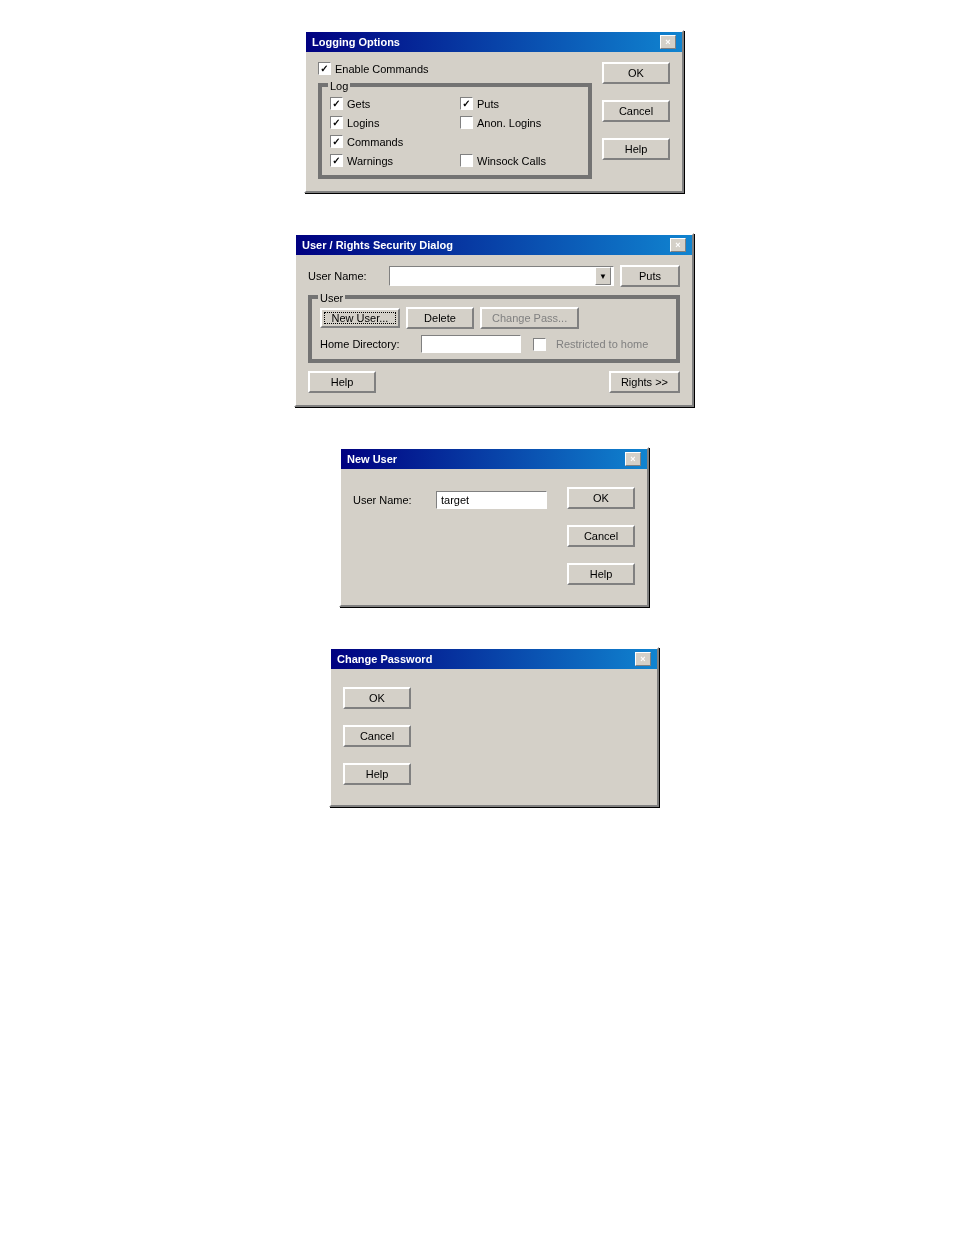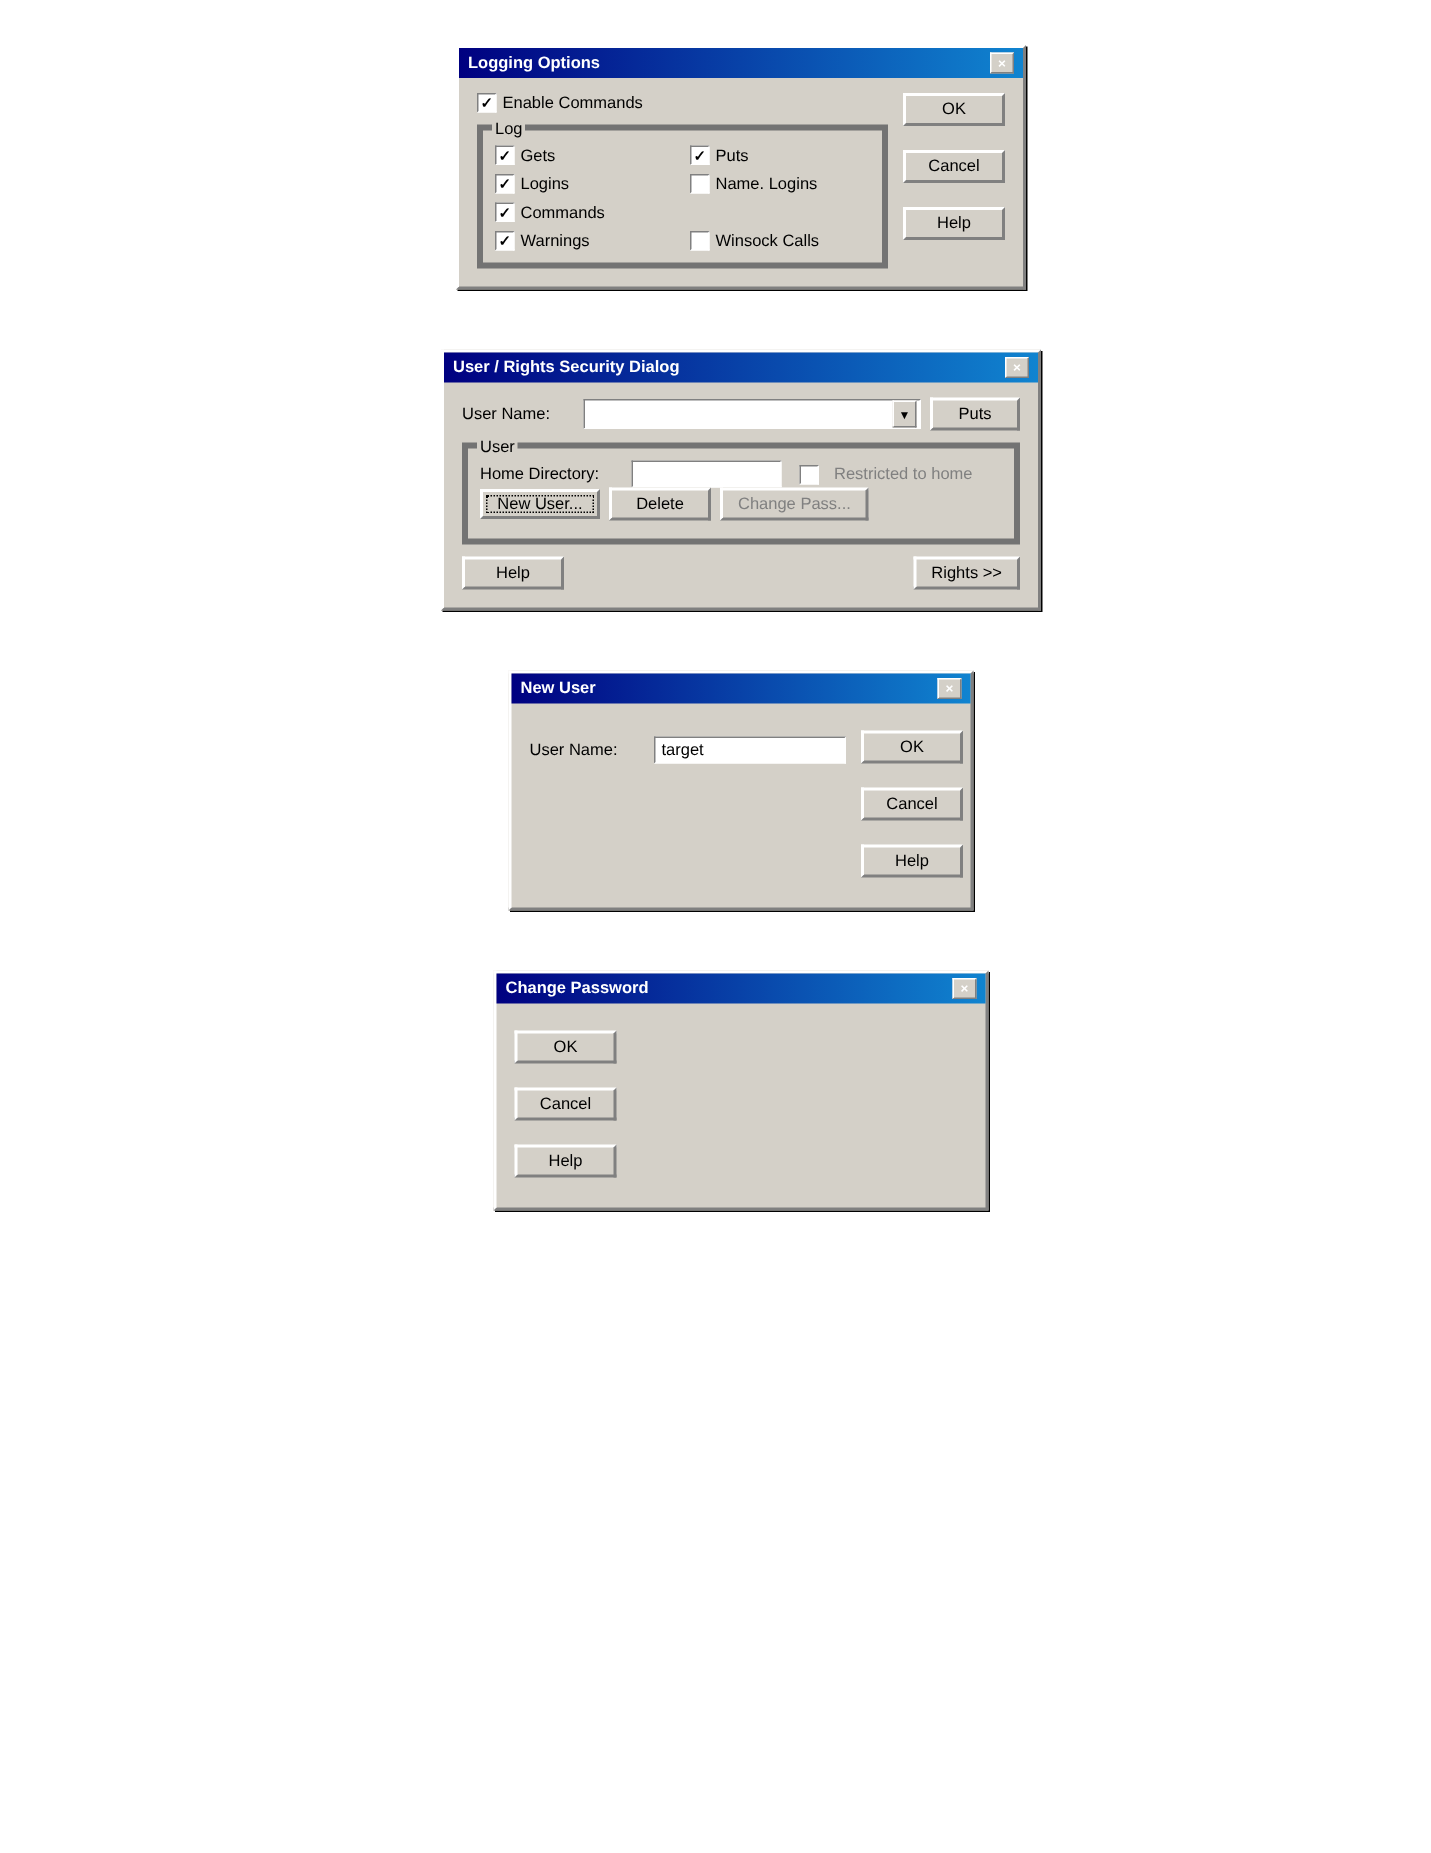--- a/index.html
+++ b/index.html
@@ -241,21 +241,21 @@
               <span>Puts</span>
             </div>
             <div class="checkbox-row">
               <div class="win-checkbox">
                   <span class="checkmark"></span>
                 </div>
               <span>Logins</span>
             </div>
             <div class="checkbox-row">
               <div class="win-checkbox"></div>
-              <span>Name. Logins</span>
+              <span>Anon. Logins</span>
             </div>
             <div class="checkbox-row" style="grid-column: span 2;">
               <div class="win-checkbox">
                   <span class="checkmark"></span>
                 </div>
               <span>Commands</span>
             </div>
             <div class="checkbox-row">
               <div class="win-checkbox">
                   <span class="checkmark"></span>
@@ -291,50 +291,50 @@
       <div style="display:flex; align-items:center; flex:1;">
         <div class="win-dropdown" style="flex:1;">
           <div class="win-dropdown-arrow">▼</div>
         </div>
       </div>
       <button class="win-btn" style="min-width:60px;">Puts</button>
     </div>
 
     <div class="group-box">
       <span class="group-box-label">User</span>
+      <div class="flex-row" style="margin-bottom:6px;">
+        <button class="dotted-btn" style="min-width:80px;">New User...</button>
+        <button class="win-btn">Delete</button>
+        <button class="win-btn" style="color:#808080;">Change Pass...</button>
+      </div>
       <div class="flex-row">
         <span style="min-width:95px;">Home Directory:</span>
         <input class="win-input" type="text" style="width: 100px;">
         <div class="win-checkbox" style="margin-left:6px;"></div>
         <span style="color:#808080;">Restricted to home</span>
       </div>
-      <div class="flex-row" style="margin-bottom:6px;">
-        <button class="dotted-btn" style="min-width:80px;">New User...</button>
-        <button class="win-btn">Delete</button>
-        <button class="win-btn" style="color:#808080;">Change Pass...</button>
-      </div>
     </div>
 
     <div class="flex-row" style="margin-top:8px; justify-content:space-between;">
       <button class="win-btn">Help</button>
       <button class="win-btn">Rights &gt;&gt;</button>
     </div>
   </div>
 </div>
 
 <div class="dialog dialog-newuser">
   <div class="dialog-titlebar">
     <span>New User</span>
     <div class="dialog-close-btn">×</div>
   </div>
   <div class="dialog-body">
     <div style="display:flex; gap:10px; align-items:flex-start; padding:8px 0;">
       <div style="flex:1; display:flex; align-items:center; gap:8px; padding-top:4px;">
         <span style="min-width:75px;">User Name:</span>
-        <input class="win-input" type="text" style="width: 128px;" value="target">
+        <input class="win-input" type="text" style="width: 111px;" value="target">
       </div>
       <div class="btn-group">
         <button class="win-btn">OK</button>
         <button class="win-btn">Cancel</button>
         <button class="win-btn">Help</button>
       </div>
     </div>
   </div>
 </div>
 

